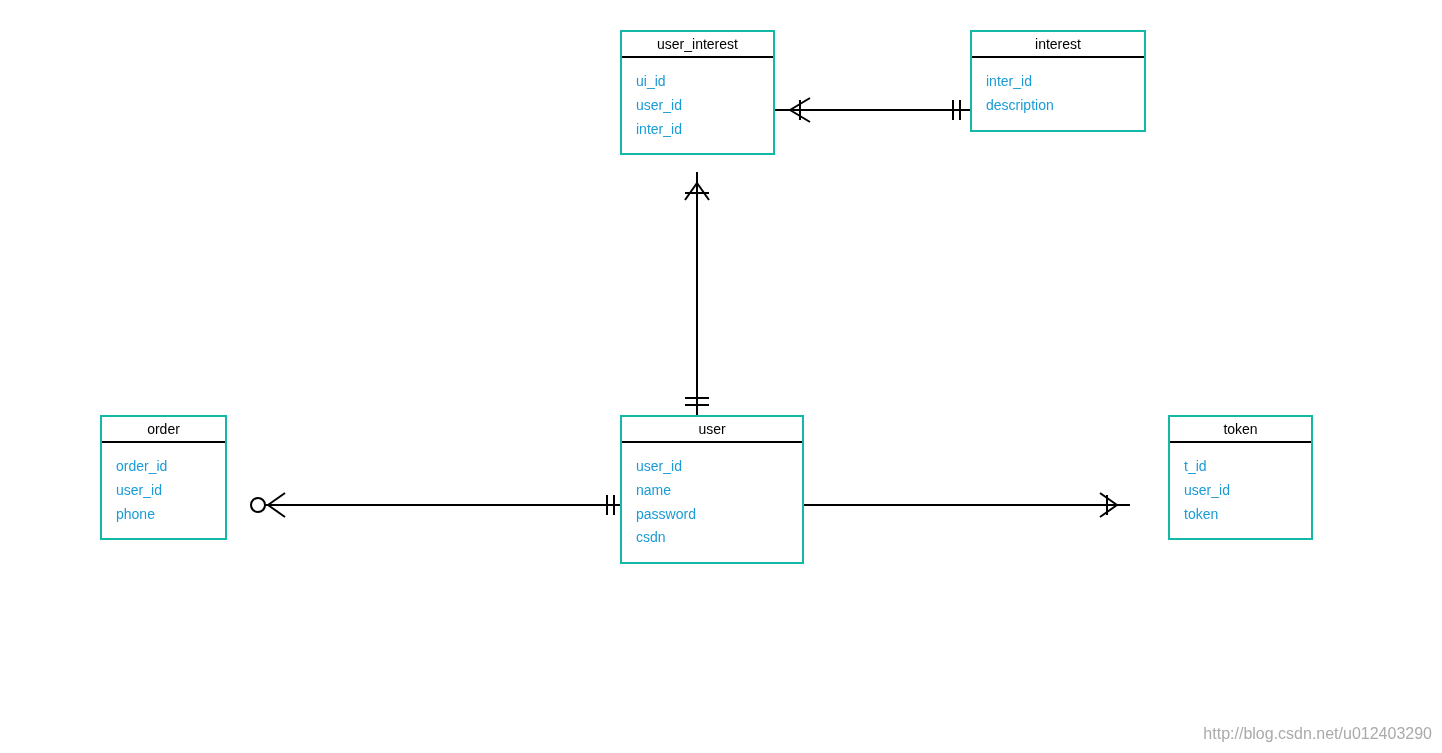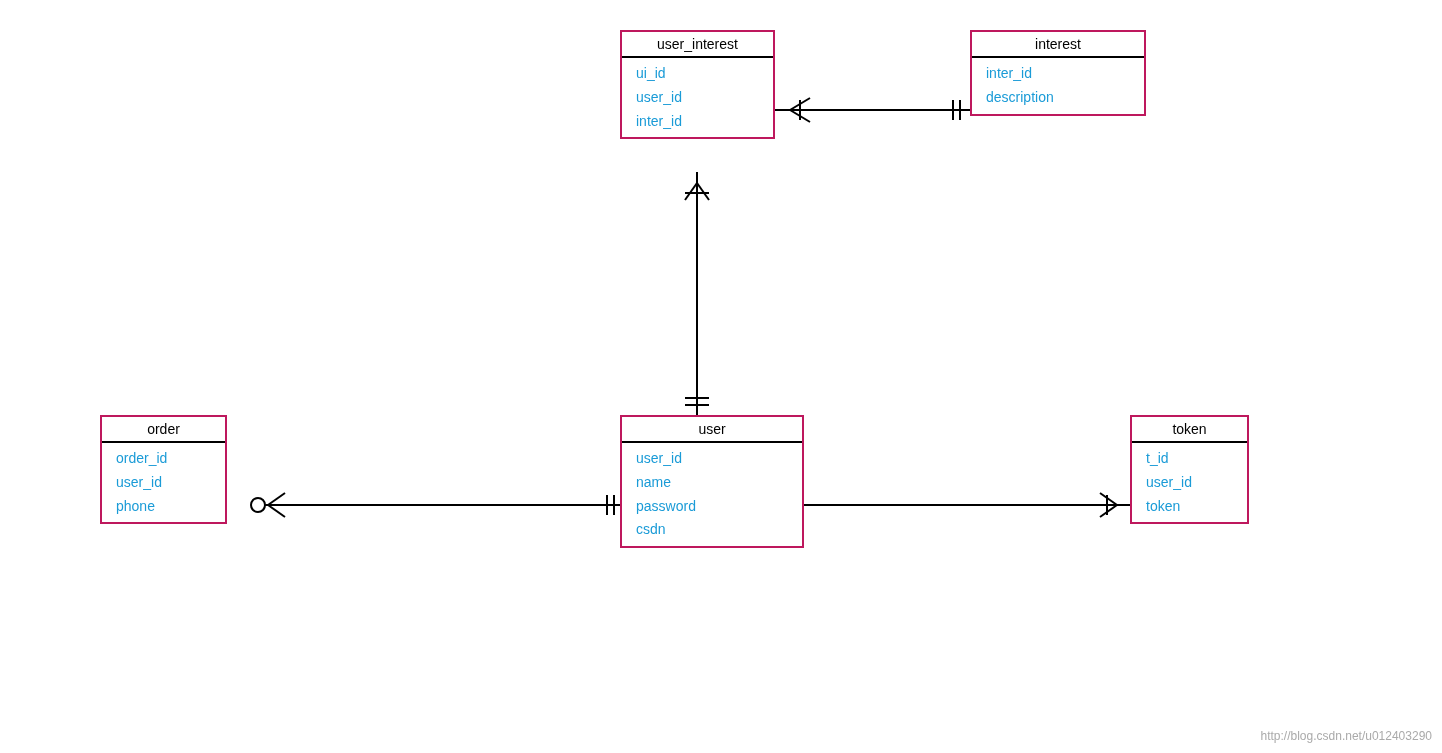--- a/index.html
+++ b/index.html
@@ -13,52 +13,52 @@
     }
     .diagram-container {
       position: relative;
       width: 1442px;
       height: 753px;
       background: #fff;
     }
     
     .entity {
       position: absolute;
-      border: 2px solid #be185d;
+      border: 2px solid #14b8a6;
       background: #fff;
       font-size: 14px;
     }
     .entity-header {
       background: #fff;
       border-bottom: 2px solid #000;
       padding: 4px 10px;
       text-align: center;
       font-weight: normal;
       font-size: 14px;
       color: #000;
     }
     .entity-body {
-      padding: 4px 14px;
+      padding: 12px 14px;
       color: #1a9bd7;
       line-height: 1.7;
     }
     
     .connector-svg {
       position: absolute;
       top: 0;
       left: 0;
       width: 1442px;
       height: 753px;
       pointer-events: none;
     }
     .watermark {
       position: absolute;
       bottom: 10px;
       right: 10px;
-      font-size: 12px;
+      font-size: 16px;
       color: #aaa;
       font-family: Arial, sans-serif;
     }
   </style>
 </head>
 <body>
 
 <div class="diagram-container">
 
   <svg class="connector-svg">
@@ -138,21 +138,21 @@
 
   <div class="entity" style="left: 100px; top: 415px; width: 127px;">
     <div class="entity-header">order</div>
     <div class="entity-body">
       <div>order_id</div>
       <div>user_id</div>
       <div>phone</div>
     </div>
   </div>
 
-  <div class="entity" style="left: 1130px; top: 415px; width: 119px;">
+  <div class="entity" style="left: 1168px; top: 415px; width: 145px;">
     <div class="entity-header">token</div>
     <div class="entity-body">
       <div>t_id</div>
       <div>user_id</div>
       <div>token</div>
     </div>
   </div>
 
   <div class="watermark">http://blog.csdn.net/u012403290</div>
 

